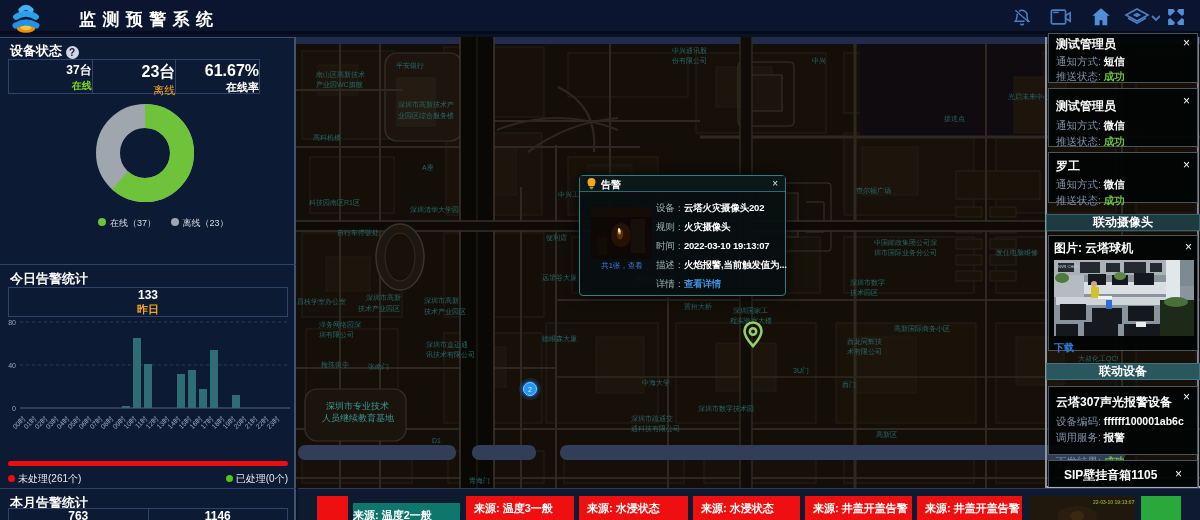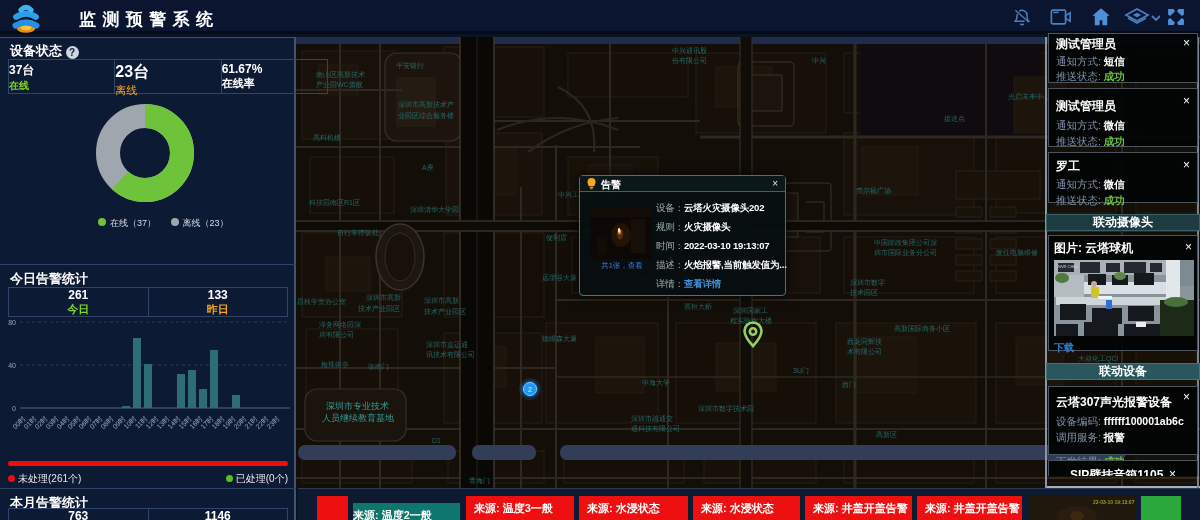--- a/index.html
+++ b/index.html
@@ -247,53 +247,49 @@
 <path d="M0 11 C -7 3.5 -8.5 0 -8.5 -4 A 8.5 8.5 0 1 1 8.5 -4 C 8.5 0 7 3.5 0 11 Z" fill="none" stroke="#93cf62" stroke-width="2.6"></path>
 <circle cx="0" cy="-3.5" r="3.2" fill="none" stroke="#93cf62" stroke-width="2.6"></circle>
 </g>
 </svg>
 </div>
 
 <div class="abs" style="left:0;top:37px;width:296px;height:483px;background:#0d1a33;border-top:1px solid #3a4f75;border-right:2px solid #42536f"></div>
 
 <div class="abs" style="left:10px;top:42px;font-size:13px;font-weight:bold">设备状态 <span style="display:inline-block;width:13px;height:13px;border-radius:50%;background:#cfd6e4;color:#0d1a33;font-size:10px;text-align:center;line-height:13px;vertical-align:-1px">?</span></div>
 
-<div class="abs" style="left:8px;top:59px;width:320px;height:35px;border:1px solid #2e4469;display:flex;text-align:left">
+<div class="abs" style="left:8px;top:59px;width:252px;height:35px;border:1px solid #2e4469;display:flex;text-align:right">
   <div style="flex:1;border-right:1px solid #2e4469;padding-top:2px">
       <div style="font-size:12px;font-weight:bold">37台</div>
       <div style="font-size:10px;color:#7ed321;font-weight:bold">在线</div>
     </div>
   <div style="flex:1;border-right:1px solid #2e4469;padding-top:2px">
       <div style="font-size:16px;font-weight:bold">23台</div>
       <div style="font-size:11px;color:#f5a623;font-weight:normal">离线</div>
     </div>
   <div style="flex:1;padding-top:2px">
-      <div style="font-size:12px;font-weight:bold">61.67%</div>
+      <div style="font-size:16px;font-weight:bold">61.67%</div>
       <div style="font-size:11px;font-weight:bold">在线率</div>
     </div>
 </div>
 
 <svg class="abs" style="left:95px;top:103px" width="100" height="100" viewBox="0 0 100 100">
 <circle cx="50" cy="50" r="37" fill="none" stroke="#a0a6ad" stroke-width="24"></circle>
 <circle cx="50" cy="50" r="37" fill="none" stroke="#6fc33b" stroke-width="24" stroke-dasharray="143.4 89.1" transform="rotate(-90 50 50)"></circle>
 </svg>
 
 <div class="abs" style="left:98px;top:217px;font-size:9px;color:#d8dde6">
 <span style="display:inline-block;width:8px;height:8px;border-radius:50%;background:#6fc33b;margin-right:4px"></span>在线（37）
 <span style="display:inline-block;width:8px;height:8px;border-radius:50%;background:#a0a6ad;margin-left:12px;margin-right:4px"></span>离线（23）
 </div>
 
 <div class="abs" style="left:0;top:264px;width:296px;border-top:1px solid #2e4469;height:0"></div>
 <div class="abs" style="left:10px;top:270px;font-size:13px;font-weight:bold">今日告警统计</div>
 
 <div class="abs" style="left:8px;top:287px;width:280px;height:30px;border:1px solid #2e4469;display:flex;text-align:center">
-  <div style="flex:1;border-right:1px solid #2e4469">
-      <div style="font-size:12px;font-weight:bold">261</div>
-      <div style="font-size:11px;color:#7ed321;font-weight:bold">今日</div>
-    </div>
   <div style="flex:1">
       <div style="font-size:12px;font-weight:bold">133</div>
       <div style="font-size:11px;color:#f5a623;font-weight:bold">昨日</div>
     </div>
 </div>
 
 <svg class="abs" style="left:0;top:316px" width="296" height="130" viewBox="0 0 296 130">
 <text x="16" y="9" fill="#9aa7bd" font-size="7" text-anchor="end">80</text>
 <text x="16" y="52" fill="#9aa7bd" font-size="7" text-anchor="end">40</text>
 <text x="16" y="95" fill="#9aa7bd" font-size="7" text-anchor="end">0</text>
@@ -469,21 +465,21 @@
 
   <div class="abs" style="left:0;top:326px;width:154px;height:17px;background:#2a565e;border:1px solid #41747e;text-align:center;font-size:12px;font-weight:bold;line-height:15px">联动设备</div>
 
   <div class="abs" style="left:2px;top:349px;width:150px;height:69px;background:rgba(2,4,5,0.93);border:1px solid #4a555e;padding:7px 7px 0">
     <div style="font-size:12px;font-weight:bold">云塔307声光报警设备<span style="float:right;font-weight:normal;margin-top:-4px">×</span></div>
     <div style="margin-top:4px;white-space:nowrap"><span style="color:#7f91a8">设备编码: </span><b>ffffff100001ab6c</b></div>
     <div style="margin-top:2px"><span style="color:#7f91a8">调用服务: </span><b>报警</b></div>
     <div style="margin-top:10px"><span style="color:#7f91a8">下发结果: </span><b style="color:#6abf40">成功</b></div>
   </div>
 
-  <div class="abs" style="left:2px;top:423px;width:150px;height:16px;background:rgba(2,4,5,0.93);border:1px solid #4a555e;border-bottom:none;padding:6px 21px 0;overflow:hidden">
+  <div class="abs" style="left:2px;top:423px;width:150px;height:27px;background:rgba(2,4,5,0.93);border:1px solid #4a555e;border-bottom:none;padding:6px 15px 0;overflow:hidden">
     <div style="font-size:12px;font-weight:bold">SIP壁挂音箱1105<span style="float:right;font-weight:normal">×</span></div>
     <div style="margin-top:3px"><span style="color:#7f91a8">设备编码: </span><b>1105</b></div>
   </div>
 </div>
 
 <div class="abs" style="left:298px;top:496px;width:902px;height:24px;font-size:11px;font-weight:bold;white-space:nowrap">
 
   <div class="abs" style="left:19px;top:0;width:31px;height:24px;background:#ee1010"></div>
 
   <div class="abs" style="left:55px;top:7px;width:107px;height:24px;background:#0f766e;padding:5px 0 0 0">来源: 温度2一般</div>

